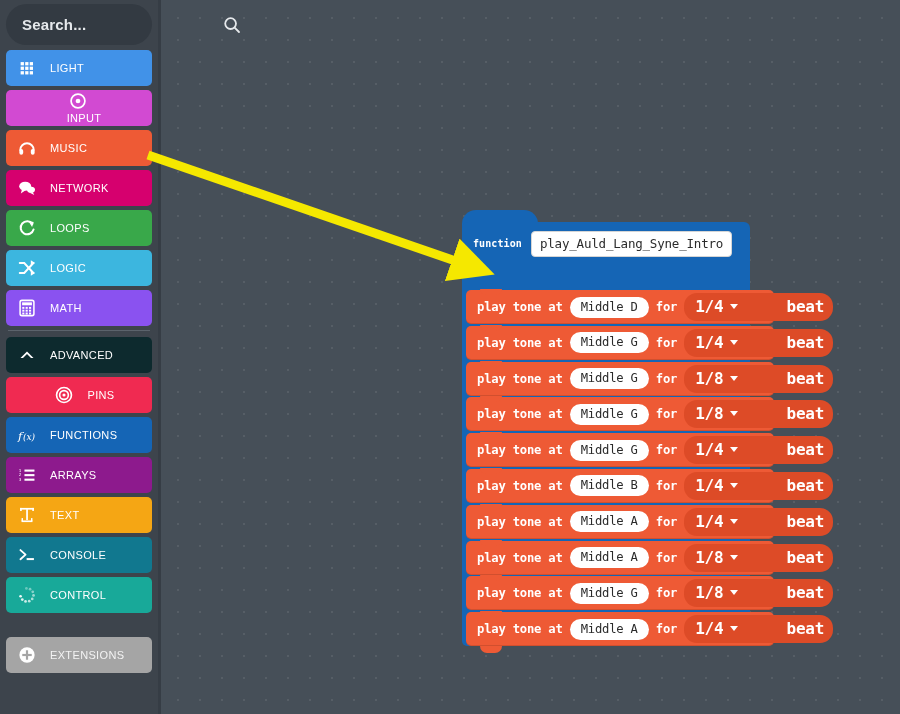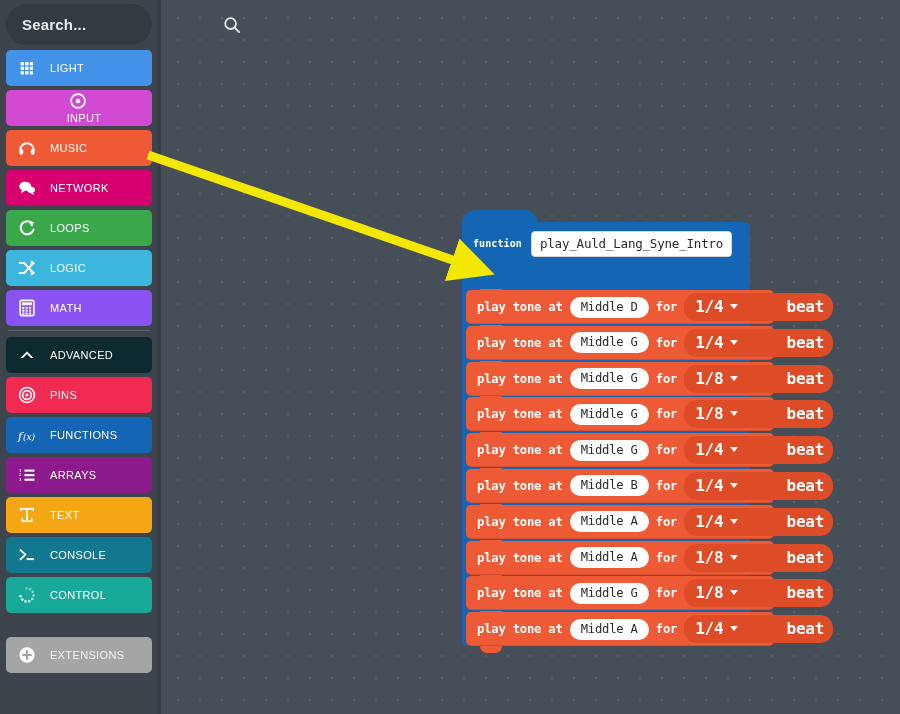--- a/index.html
+++ b/index.html
@@ -515,21 +515,21 @@
         </div>
         <div class="divider"></div>
         <div class="cat advanced" style="background: rgb(13, 42, 46);">
           <span class="cico">
             <svg viewBox="0 0 22 22" width="20" height="20">
               <path d="M3.8 14.2 L11 7.2 L18.2 14.2 L15.4 14.2 L11 10 L6.6 14.2 z" fill="#fff"></path>
             </svg>
           </span>
           <span class="clabel">ADVANCED</span>
         </div>
-        <div class="cat" style="background: rgb(240, 42, 81);">
+        <div class="cat" style="background: rgb(240, 42, 81); justify-content: center;">
           <span class="cico">
             <svg viewBox="0 0 22 22" width="20" height="20">
               <circle cx="11" cy="11" r="8.2" fill="none" stroke="#fff" stroke-width="1.8"></circle>
               <circle cx="11" cy="11" r="4.8" fill="none" stroke="#fff" stroke-width="1.8"></circle>
               <circle cx="11" cy="11" r="1.7" fill="#fff"></circle>
             </svg>
           </span>
           <span class="clabel">PINS</span>
         </div>
         <div class="cat" style="background: rgb(21, 101, 181);">

